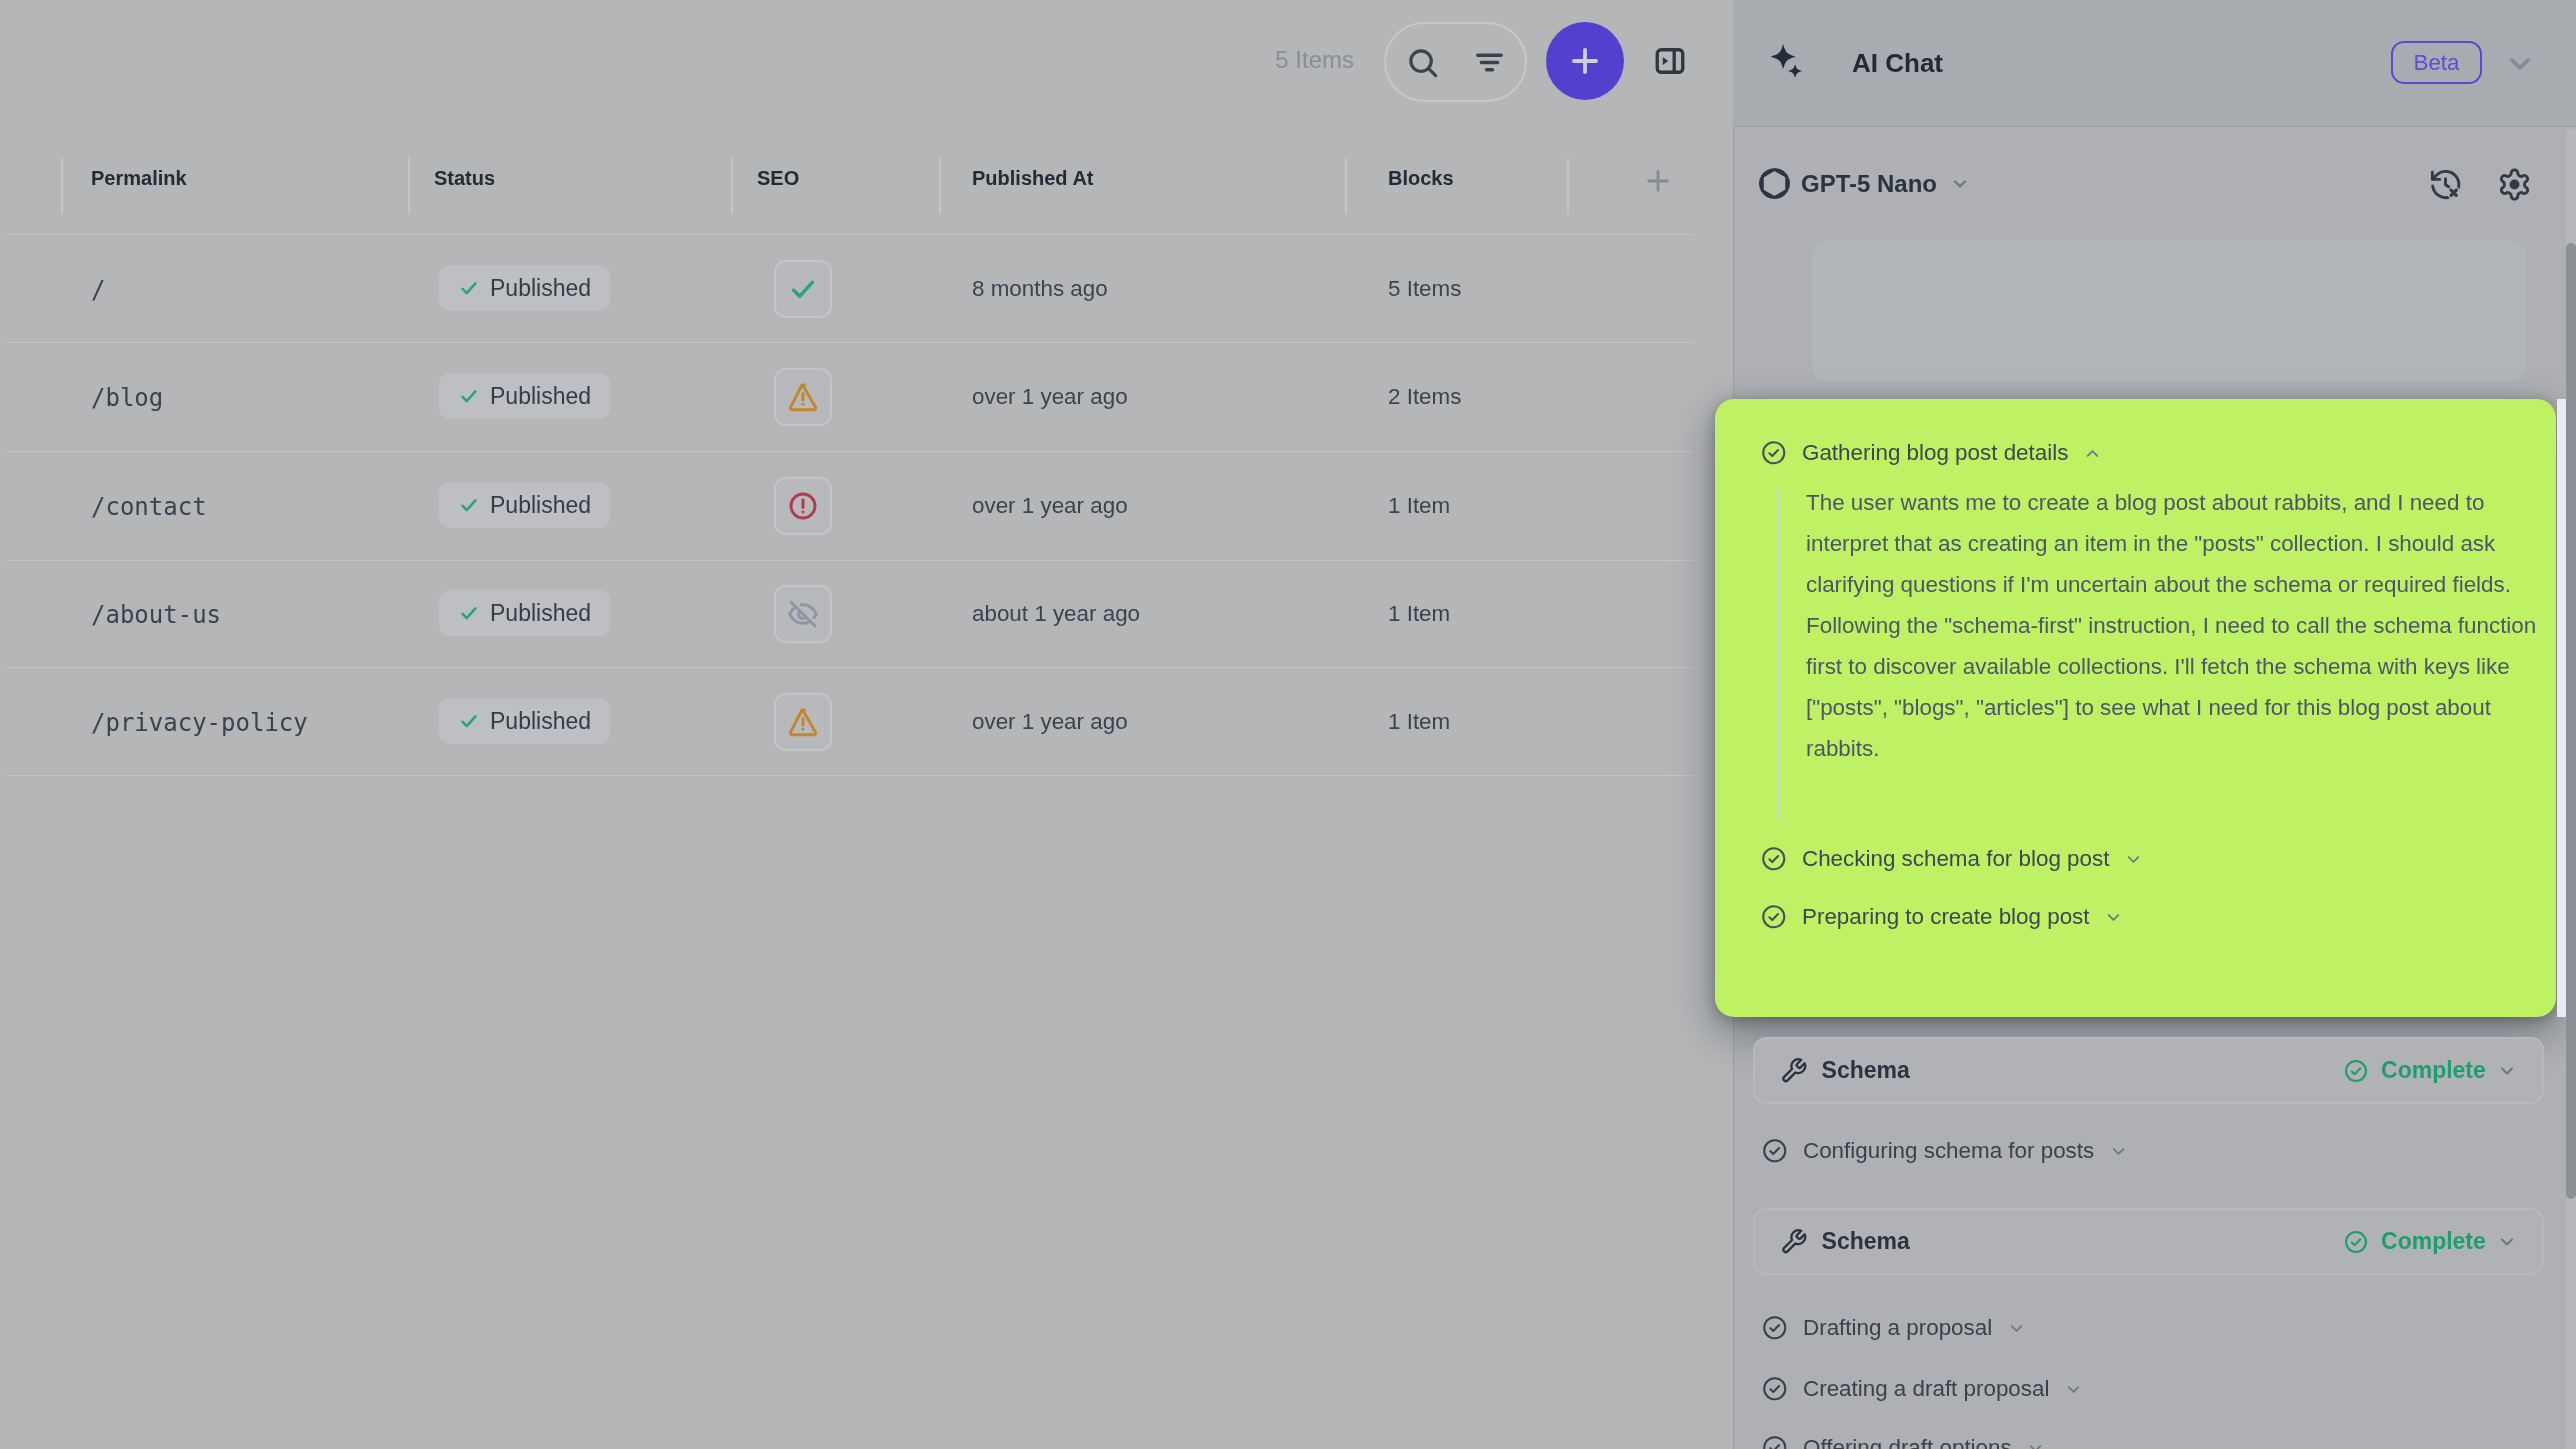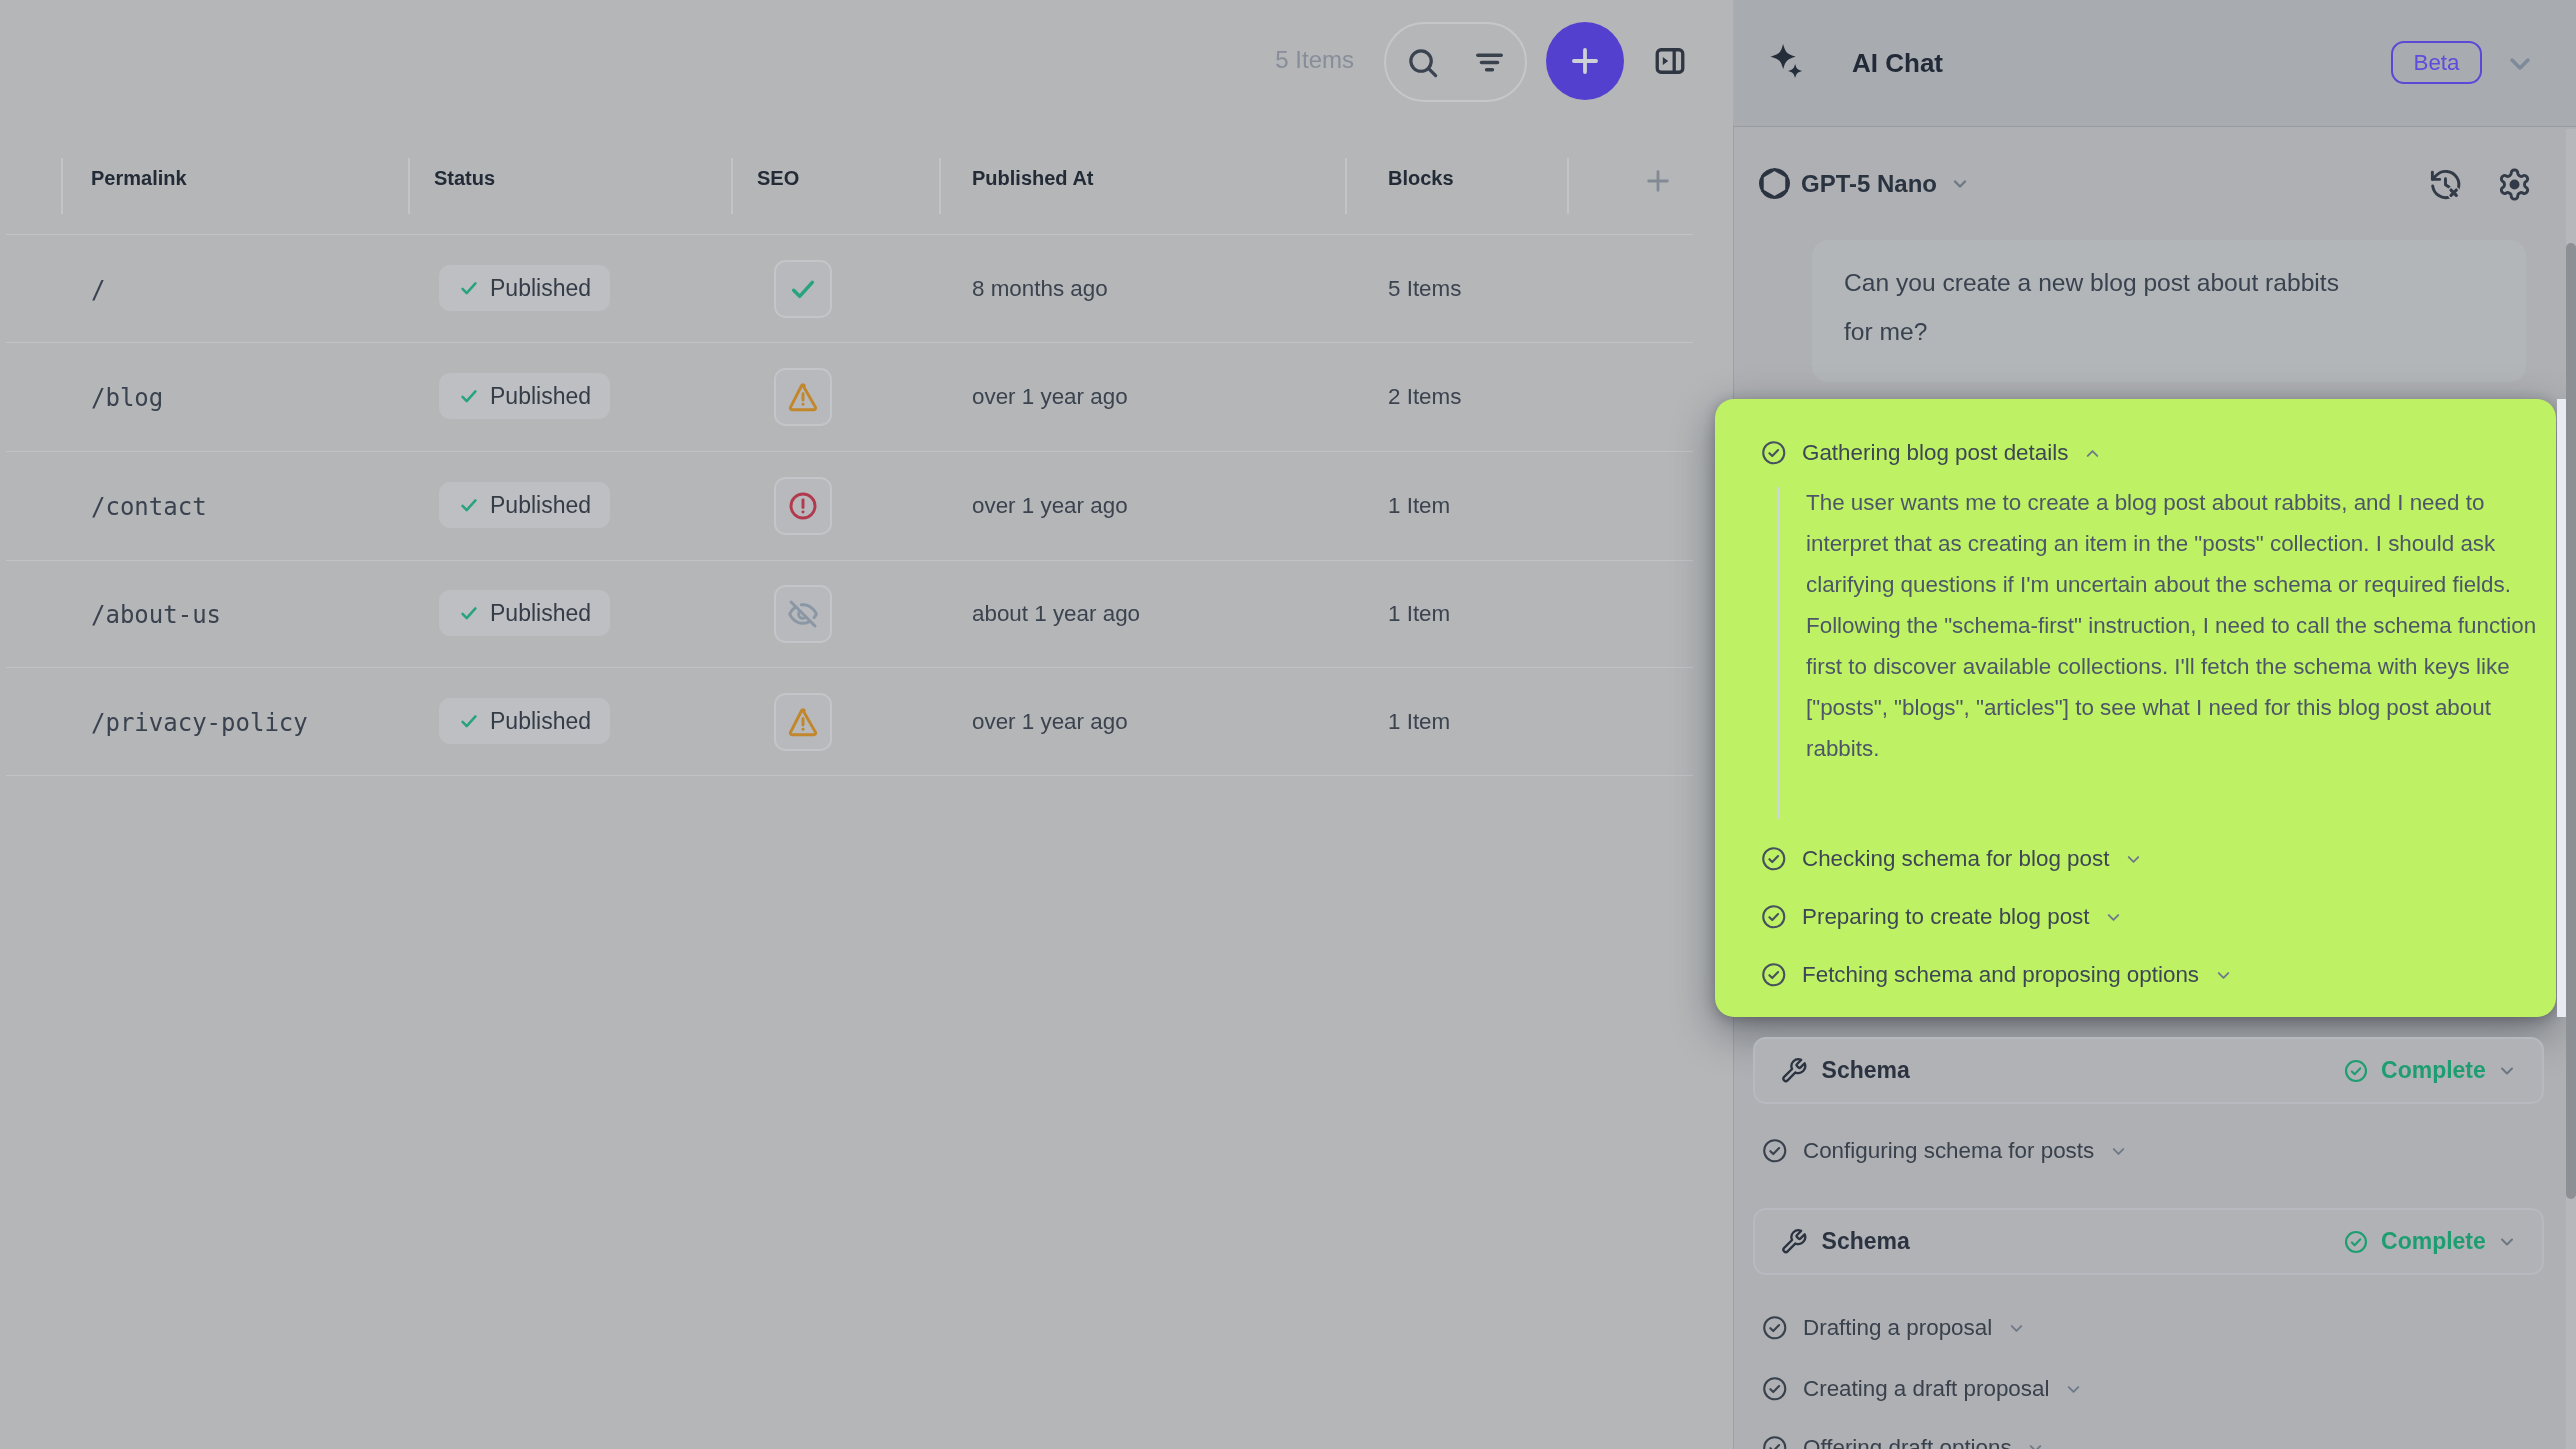--- a/index.html
+++ b/index.html
@@ -269,21 +269,20 @@
       </svg>
   </span>
   <span class="abs" style="left:2497px;top:167px">
     <svg width="35" height="35" viewBox="0 0 24 24" fill="none" stroke="#333b48" stroke-width="2" stroke-linecap="round" stroke-linejoin="round">
         <path d="M12.22 2h-.44a2 2 0 0 0-2 2v.18a2 2 0 0 1-1 1.73l-.43.25a2 2 0 0 1-2 0l-.15-.08a2 2 0 0 0-2.73.73l-.22.38a2 2 0 0 0 .73 2.73l.15.1a2 2 0 0 1 1 1.72v.51a2 2 0 0 1-1 1.74l-.15.09a2 2 0 0 0-.73 2.73l.22.38a2 2 0 0 0 2.73.73l.15-.08a2 2 0 0 1 2 0l.43.25a2 2 0 0 1 1 1.73V20a2 2 0 0 0 2 2h.44a2 2 0 0 0 2-2v-.18a2 2 0 0 1 1-1.73l.43-.25a2 2 0 0 1 2 0l.15.08a2 2 0 0 0 2.73-.73l.22-.39a2 2 0 0 0-.73-2.73l-.15-.08a2 2 0 0 1-1-1.74v-.5a2 2 0 0 1 1-1.74l.15-.09a2 2 0 0 0 .73-2.73l-.22-.38a2 2 0 0 0-2.73-.73l-.15.08a2 2 0 0 1-2 0l-.43-.25a2 2 0 0 1-1-1.73V4a2 2 0 0 0-2-2z"></path>
         <circle cx="12" cy="12" r="3.4" fill="#333b48" stroke="none"></circle>
       </svg>
   </span>
 
   <div class="abs bubble"></div>
-  <div class="abs bubbletext">Can you create a new blog post about rabbits for me?</div>
 
   <div class="abs spotlight">
     <div class="abs sstep" style="left:45px;top:38px">
       <svg width="27.5" height="27.5" viewBox="0 0 24 24" fill="none" stroke="#46505f" stroke-width="1.8" stroke-linecap="round" stroke-linejoin="round">
           <circle cx="12" cy="12" r="9.2"></circle>
           <path d="m8.2 12.4 2.5 2.5 5.1-5.3"></path>
         </svg>
       <span class="lbl">Gathering blog post details</span>
       <svg width="19" height="19" viewBox="0 0 24 24" fill="none" stroke="#6f7a88" stroke-width="2.4" stroke-linecap="round" stroke-linejoin="round">
           <path d="m18 15-6-6-6 6"></path>
@@ -305,30 +304,20 @@
     <div class="abs sstep" style="left:45px;top:502px">
       <svg width="27.5" height="27.5" viewBox="0 0 24 24" fill="none" stroke="#46505f" stroke-width="1.8" stroke-linecap="round" stroke-linejoin="round">
           <circle cx="12" cy="12" r="9.2"></circle>
           <path d="m8.2 12.4 2.5 2.5 5.1-5.3"></path>
         </svg>
       <span class="lbl">Preparing to create blog post</span>
       <svg width="19" height="19" viewBox="0 0 24 24" fill="none" stroke="#6f7a88" stroke-width="2.4" stroke-linecap="round" stroke-linejoin="round">
           <path d="m6 9 6 6 6-6"></path>
         </svg>
     </div>
-    <div class="abs sstep" style="left:45px;top:560px">
-      <svg width="27.5" height="27.5" viewBox="0 0 24 24" fill="none" stroke="#46505f" stroke-width="1.8" stroke-linecap="round" stroke-linejoin="round">
-          <circle cx="12" cy="12" r="9.2"></circle>
-          <path d="m8.2 12.4 2.5 2.5 5.1-5.3"></path>
-        </svg>
-      <span class="lbl">Fetching schema and proposing options</span>
-      <svg width="19" height="19" viewBox="0 0 24 24" fill="none" stroke="#6f7a88" stroke-width="2.4" stroke-linecap="round" stroke-linejoin="round">
-          <path d="m6 9 6 6 6-6"></path>
-        </svg>
-    </div>
   </div>
 
   <div class="abs toolcard" style="top:1037px">
     <span class="tcleft">
       <svg width="27.5" height="27.5" viewBox="0 0 24 24" fill="none" stroke="#2b3340" stroke-width="2" stroke-linecap="round" stroke-linejoin="round">
           <path d="M14.7 6.3a1 1 0 0 0 0 1.4l1.6 1.6a1 1 0 0 0 1.4 0l3.77-3.77a6 6 0 0 1-7.94 7.94l-6.91 6.91a2.12 2.12 0 0 1-3-3l6.91-6.91a6 6 0 0 1 7.94-7.94l-3.76 3.76z"></path>
         </svg>
       <span>Schema</span>
     </span>
     <span class="tcright">

